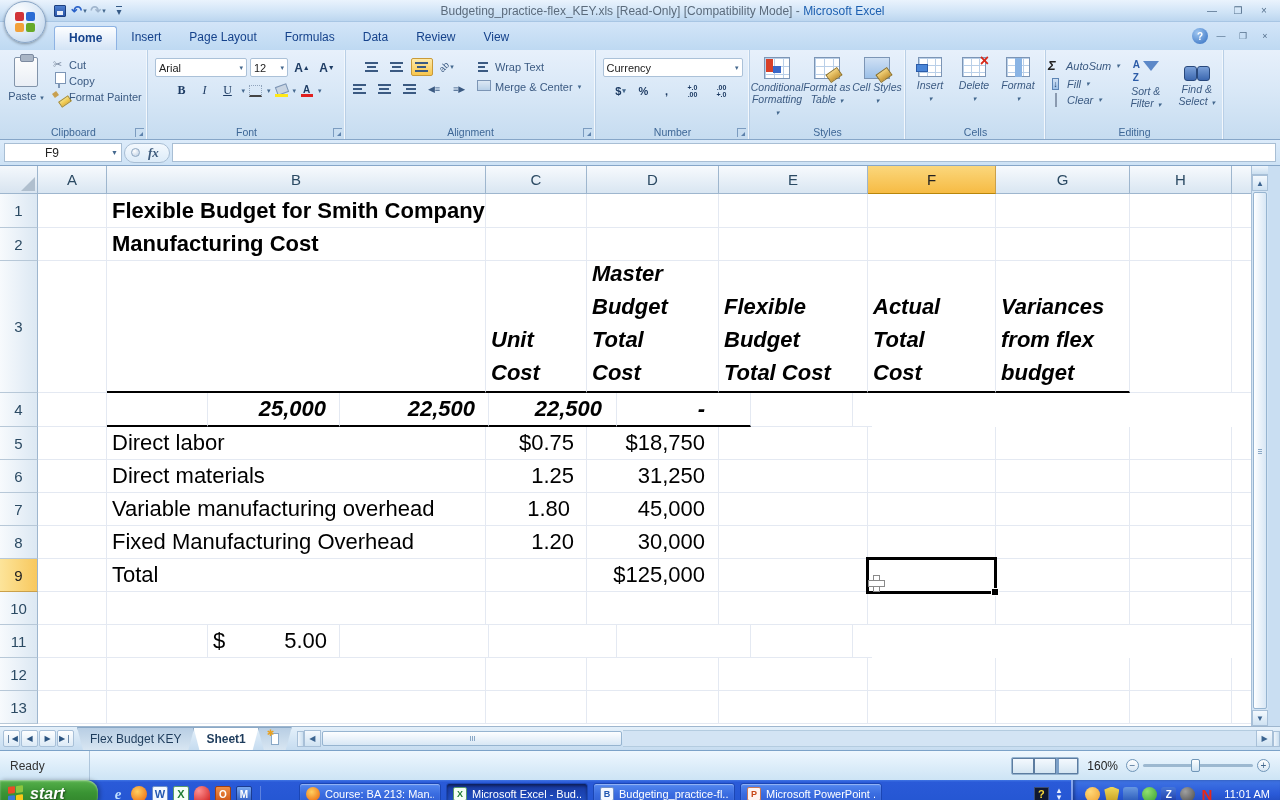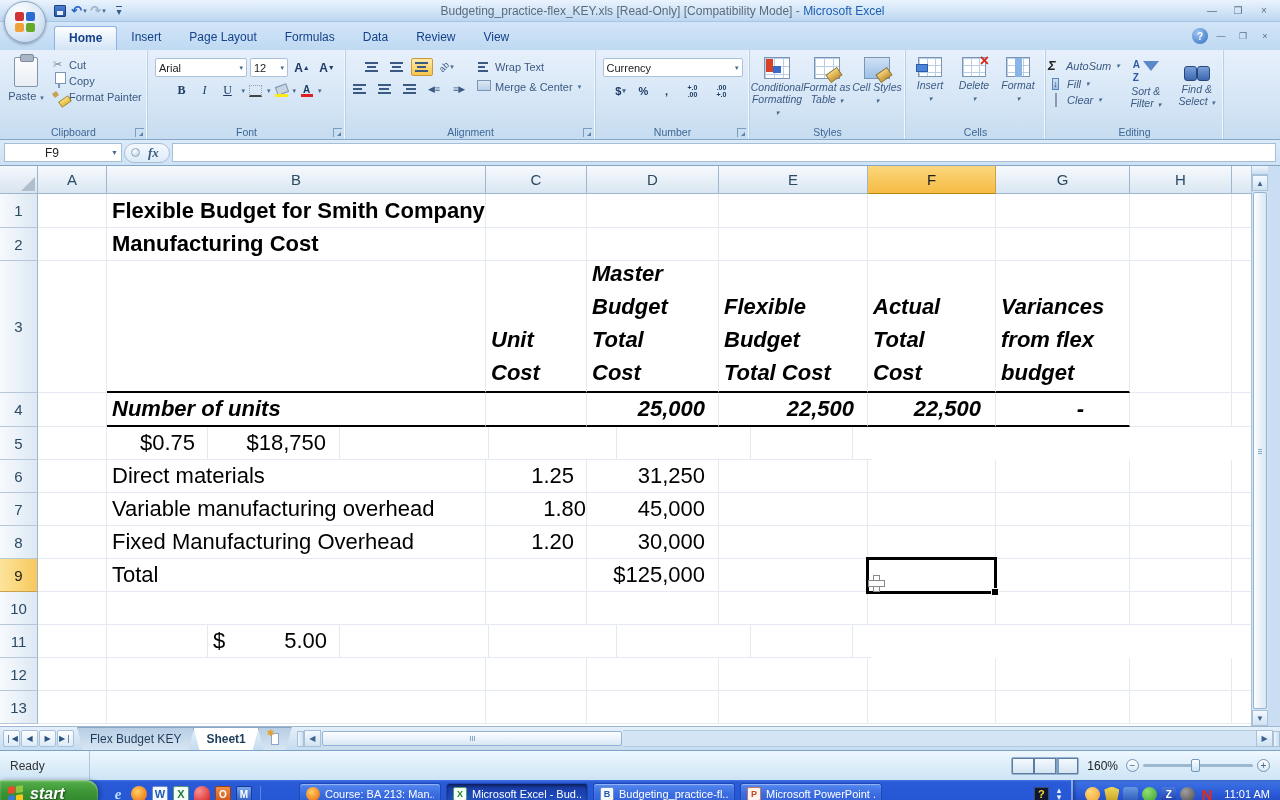--- a/index.html
+++ b/index.html
@@ -658,32 +658,32 @@
             <div>Variances</div>
             <div>from flex</div>
             <div>budget</div>
           </div>
           <div class="cell" style="width: 102px;"></div>
           <div class="row-fill"></div>
         </div>
         <div class="grid-row" style="height: 34px;">
           <div class="row-header">4</div>
           <div class="cell" style="width: 69px;"></div>
-          <div class="cell bb b" style="width: 379px;">Number of units</div>
           <div class="cell bb" style="width: 101px;"></div>
           <div class="cell bb b r" style="width: 132px; padding-right: 13px;">25,000</div>
           <div class="cell bb b r" style="width: 149px; padding-right: 13px;">22,500</div>
           <div class="cell bb b r" style="width: 128px; padding-right: 14px;">22,500</div>
           <div class="cell bb b r" style="width: 134px; padding-right: 45px;">-</div>
           <div class="cell" style="width: 102px;"></div>
           <div class="row-fill"></div>
         </div>
         <div class="grid-row" style="height: 33px;">
           <div class="row-header">5</div>
           <div class="cell" style="width: 69px;"></div>
+          <div class="cell" style="width: 379px;">Direct labor</div>
           <div class="cell r" style="width: 101px; padding-right: 12px;">$0.75</div>
           <div class="cell r" style="width: 132px; padding-right: 13px;">$18,750</div>
           <div class="cell" style="width: 149px;"></div>
           <div class="cell" style="width: 128px;"></div>
           <div class="cell" style="width: 134px;"></div>
           <div class="cell" style="width: 102px;"></div>
           <div class="row-fill"></div>
         </div>
         <div class="grid-row" style="height: 33px;">
           <div class="row-header">6</div>
@@ -694,21 +694,21 @@
           <div class="cell" style="width: 149px;"></div>
           <div class="cell" style="width: 128px;"></div>
           <div class="cell" style="width: 134px;"></div>
           <div class="cell" style="width: 102px;"></div>
           <div class="row-fill"></div>
         </div>
         <div class="grid-row" style="height: 33px;">
           <div class="row-header">7</div>
           <div class="cell" style="width: 69px;"></div>
           <div class="cell" style="width: 379px;">Variable manufacturing overhead</div>
-          <div class="cell r" style="width: 101px; padding-right: 0;">1.80</div>
+          <div class="cell r" style="width: 101px; padding-right: 16px;">1.80</div>
           <div class="cell r" style="width: 132px; padding-right: 13px;">45,000</div>
           <div class="cell" style="width: 149px;"></div>
           <div class="cell" style="width: 128px;"></div>
           <div class="cell" style="width: 134px;"></div>
           <div class="cell" style="width: 102px;"></div>
           <div class="row-fill"></div>
         </div>
         <div class="grid-row" style="height: 33px;">
           <div class="row-header">8</div>
           <div class="cell" style="width: 69px;"></div>

